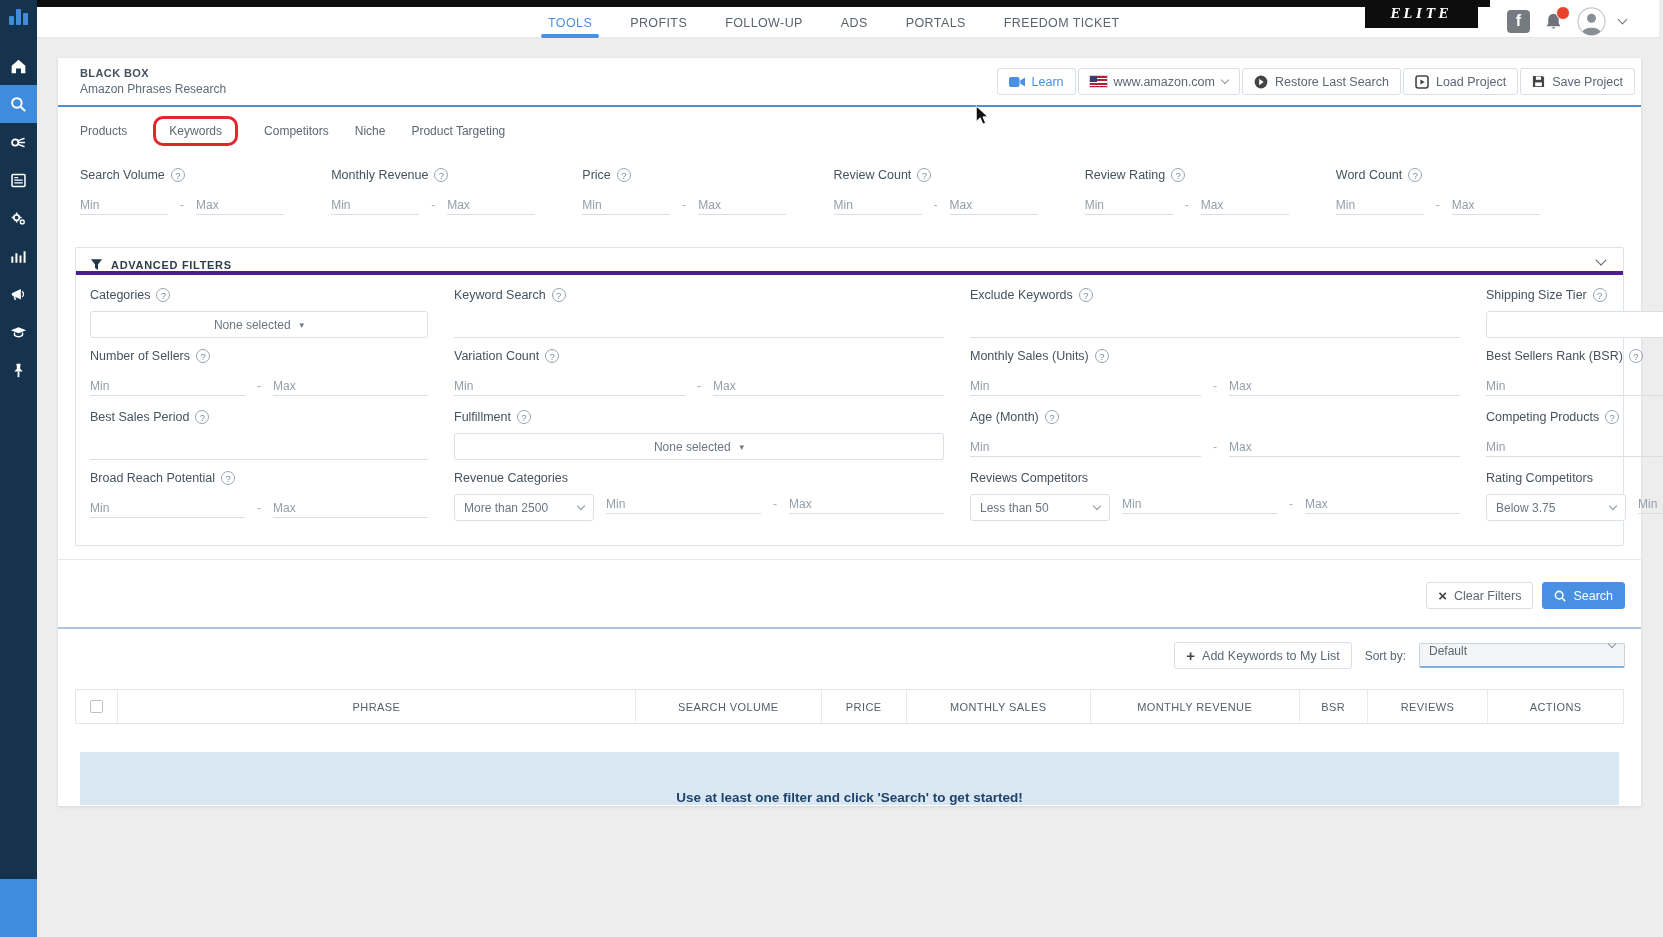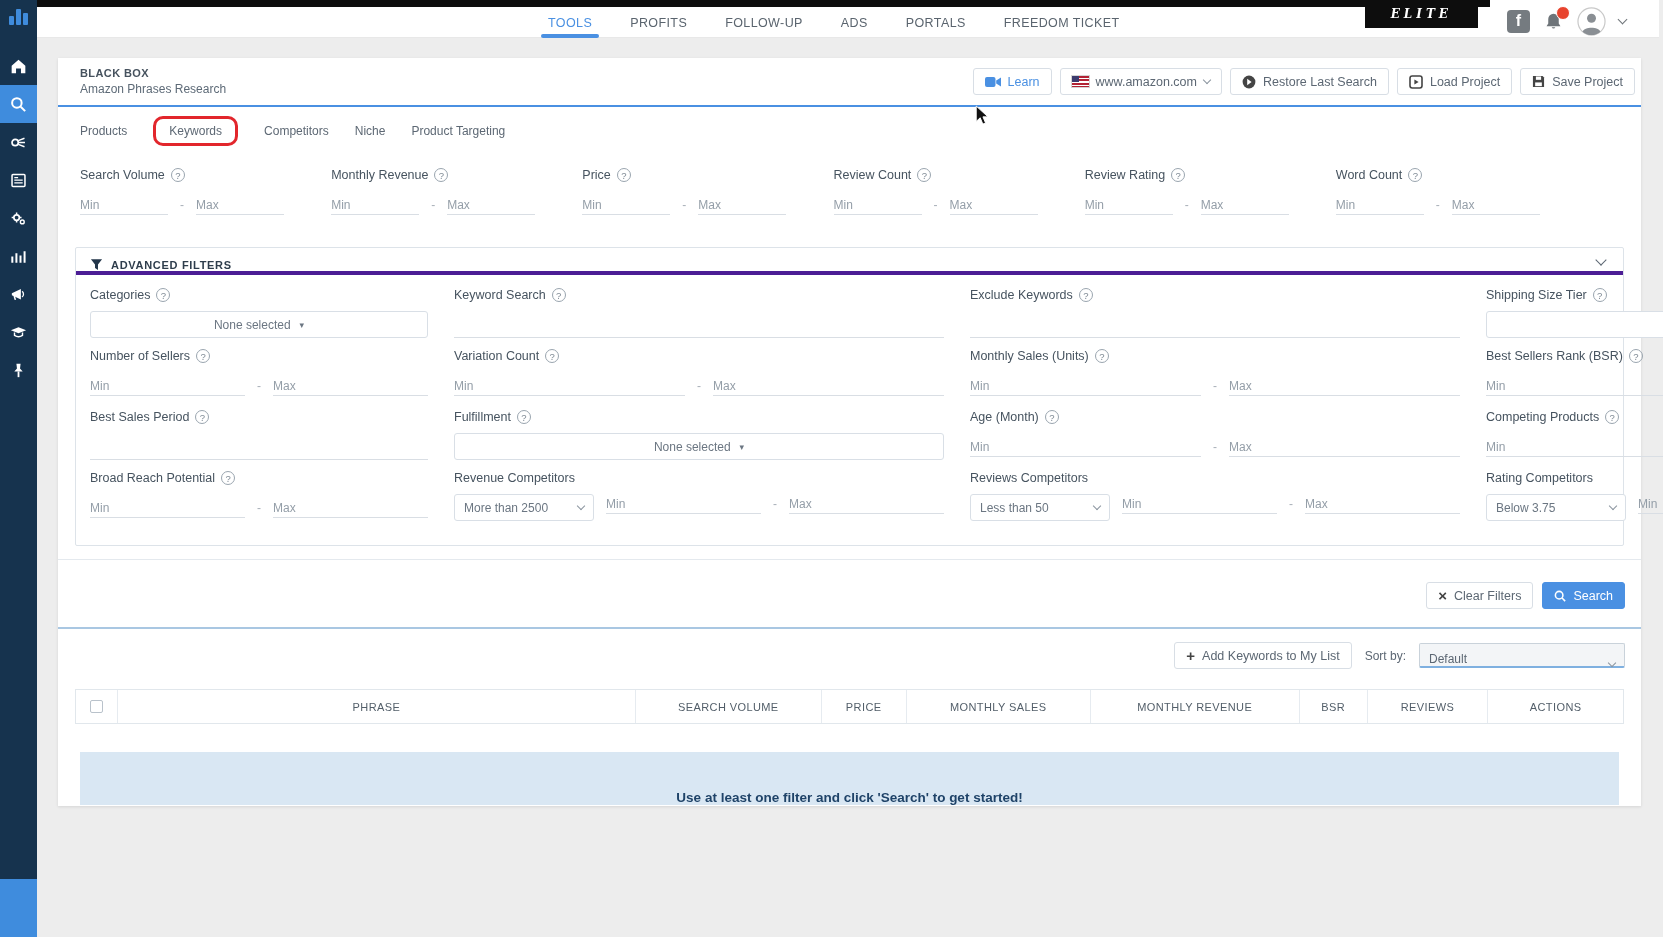--- a/index.html
+++ b/index.html
@@ -31,21 +31,21 @@
   .bell-badge{position:absolute;top:-5px;right:-6px;width:14px;height:14px;border-radius:50%;background:var(--badge);border:1px solid #fff}
   .avatar{margin-top:4px;cursor:pointer}
   .avatar svg{width:29px;height:29px;display:block}
   .user-caret{width:7px;height:7px;border-right:1.6px solid #6e7479;border-bottom:1.6px solid #6e7479;transform:rotate(45deg);margin-top:0;cursor:pointer}
 
   
   .card{position:absolute;left:58px;top:58px;width:1583px;height:748px;background:#fff;box-shadow:0 1px 3px rgba(0,0,0,.10)}
   .card-header{height:49px;display:flex;justify-content:space-between;align-items:center;padding:0 6px 0 22px;border-bottom:2px solid var(--accent)}
   .hd-title{font-size:11px;font-weight:bold;color:#46525e;letter-spacing:.4px}
   .hd-sub{font-size:12px;color:#5d6a77;margin-top:3px}
-  .hd-buttons{display:flex;gap:8px;align-items:flex-start}
+  .hd-buttons{display:flex;gap:2px;align-items:flex-start}
   .btn{display:inline-flex;align-items:center;gap:7px;border:1px solid #d8dee5;border-radius:3px;background:#fff;height:27px;padding:0 11px;font-size:12.5px;color:#5c6773;cursor:pointer;white-space:nowrap}
   .btn svg{display:block}
   .btn-learn{color:var(--accent)}
   .flag{width:17px;height:11px;background:repeating-linear-gradient(#b22234 0 1.7px,#fff 1.7px 3.4px);position:relative;display:inline-block;outline:1px solid #d5d5d5}
   .flag::before{content:"";position:absolute;left:0;top:0;width:7px;height:6px;background:#3c3b6e}
   .vchev{width:6px;height:6px;border-right:1.4px solid #8a949e;border-bottom:1.4px solid #8a949e;transform:rotate(45deg);margin-top:-3px;flex:none}
 
   
   .tabs{display:flex;align-items:center;gap:26px;padding:0 22px;height:48px}
   .tab{font-size:12px;color:#5d6874;cursor:pointer;white-space:nowrap}
@@ -79,21 +79,21 @@
   .divider1{margin:13px 0 0;border-top:1px solid #e4e9ee}
   .actions-row{display:flex;justify-content:flex-end;gap:9px;padding:22px 16px 0}
   .xmark{font-size:15px;font-weight:bold;color:#444;line-height:1}
   .btn-search{background:var(--accent);border-color:var(--accent);color:#fff}
   .blue-divider{margin:18px 0 0;border-top:2px solid #a9c7e2}
 
   
   .results-toolbar{display:flex;justify-content:flex-end;align-items:center;gap:13px;padding:13px 16px 0}
   .plus{font-size:15px;font-weight:bold;color:#444;line-height:1}
   .sort-label{font-size:12px;color:#5c6773}
-  .sort-select{width:206px;height:25px;background:#f3f5f7;border:1px solid #c9d2da;border-bottom:2px solid #7fb0e0;display:flex;align-items:flex-end;justify-content:space-between;padding:0 9px;font-size:12px;color:#5c6773;border-radius:2px;cursor:pointer}
+  .sort-select{width:206px;height:25px;background:#f3f5f7;border:1px solid #c9d2da;border-bottom:2px solid #7fb0e0;display:flex;align-items:flex-start;justify-content:space-between;padding:0 9px;font-size:12px;color:#5c6773;border-radius:2px;cursor:pointer}
   .table-wrap{margin:20px 17px 0}
   .thead{display:flex;border:1px solid #e1e7ec;height:35px}
   .th{display:flex;align-items:center;justify-content:center;font-size:11px;color:#525e69;letter-spacing:.4px;cursor:pointer}
   .th:not(:last-child){border-right:1px solid #e6ebf0}
   .checkbox{width:13px;height:13px;border:1px solid #b9c2cb;border-radius:2px;background:#fff;cursor:pointer}
   .info-row{margin:28px 5px 0;height:53px;background:var(--info-bg);display:flex;align-items:flex-end;justify-content:center}
   .info-text{font-size:13.5px;font-weight:bold;color:var(--info-text)}
 
   .cursor{position:absolute;left:975px;top:105px;z-index:50;pointer-events:none}
 </style>
@@ -461,21 +461,21 @@
             <span class="help">?</span>
           </div>
           <div class="mm">
             <input class="mm-input" placeholder="Min" style="">
             <span class="mm-dash">-</span>
             <input class="mm-input" placeholder="Max" style="">
           </div>
         </div>
         <div class="adv-cell">
           <div class="f-label">
-            <span>Revenue Competitors</span>
+            <span>Revenue Categories</span>
           </div>
           <div class="sel-mm">
             <div class="fselect small">
               <span class="fselect-value">More than 2500</span>
               <span class="vchev"></span>
             </div>
             <div class="mm">
               <input class="mm-input" placeholder="Min" style="">
               <span class="mm-dash">-</span>
               <input class="mm-input" placeholder="Max" style="">

